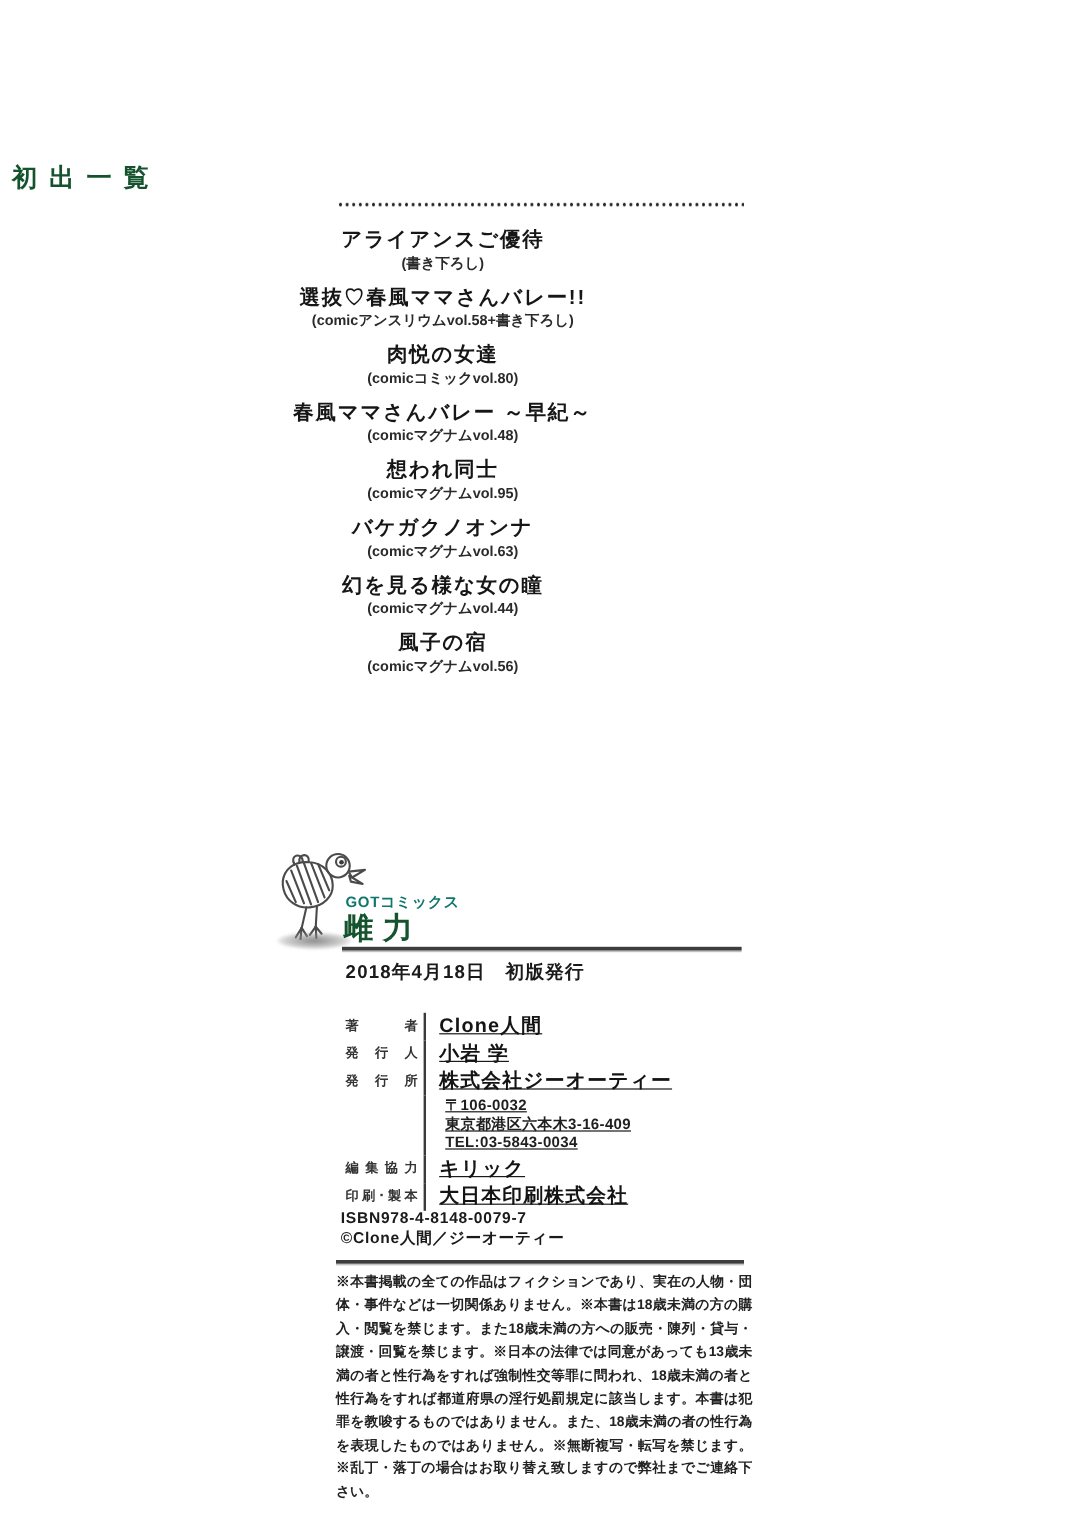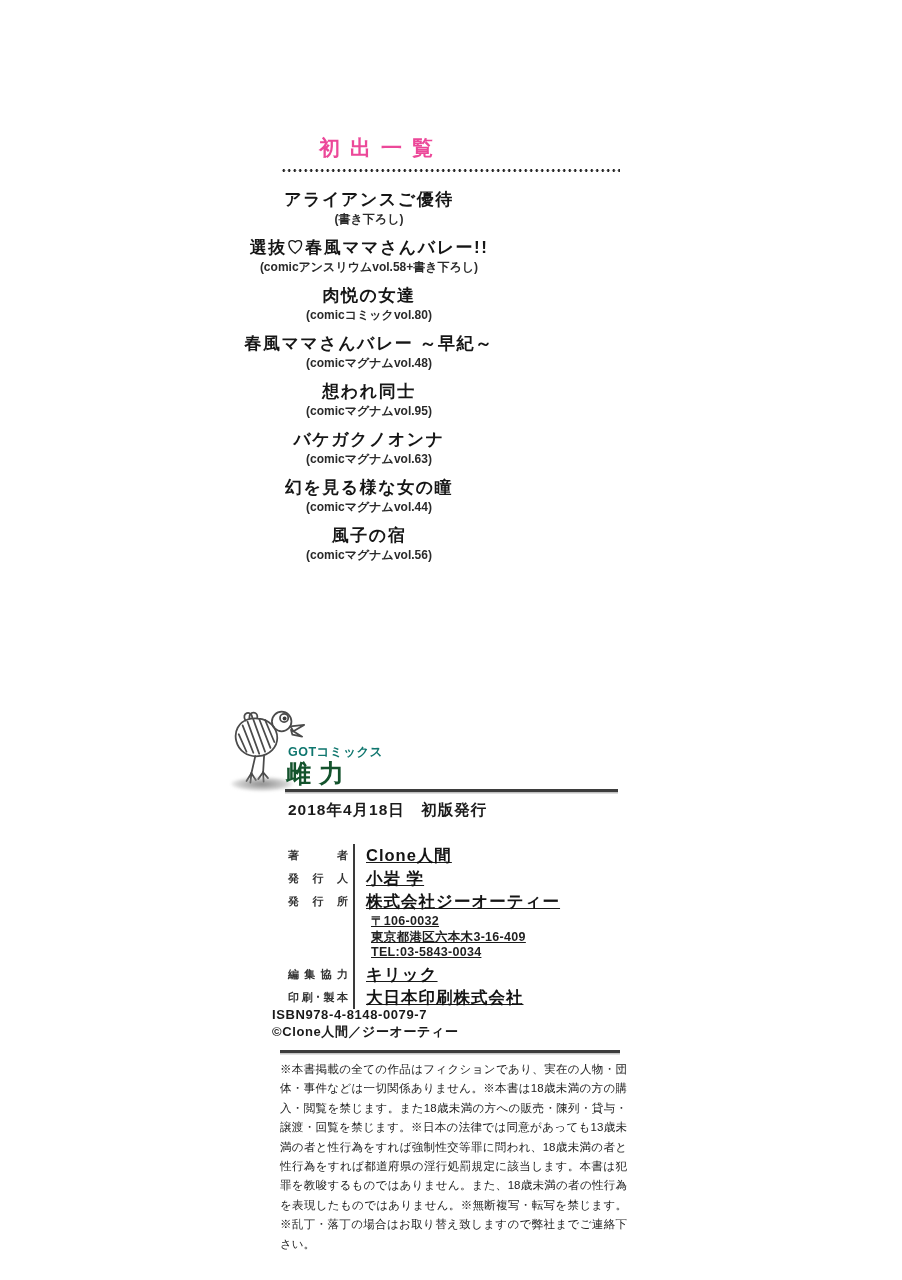--- a/index.html
+++ b/index.html
@@ -8,22 +8,22 @@
     width:902px;height:1280px;
     margin:0 auto;
     background:#ffffff;
     font-family:"Liberation Sans", sans-serif;
     color:#1a1a1a;
     overflow:hidden;
   }
   
   .fp-heading{
     position:absolute;top:134px;left:0;width:752px;
-    text-align:center;font-size:21px;font-weight:bold;
-    letter-spacing:10px;text-indent:10px;color:#ec4899;
+    text-align:left;font-size:21px;font-weight:bold;
+    letter-spacing:10px;text-indent:10px;color:#14532d;
   }
   .fp-dots{
     position:absolute;top:169px;left:281px;width:339px;height:3px;
     background-image:radial-gradient(circle closest-side,#262626 82%,transparent 100%);
     background-size:5.5px 3px;background-repeat:repeat-x;
   }
   .fp-list{position:absolute;top:189px;left:0;width:738px;text-align:center;}
   .fp-item{margin-bottom:9px;}
   .fp-item-title{
     font-size:17px;font-weight:bold;line-height:22px;
@@ -68,32 +68,32 @@
   }
   .credit-value{
     font-size:16.5px;font-weight:bold;line-height:23px;
     letter-spacing:1px;color:#141414;white-space:nowrap;
   }
   .credit-details{padding-left:5px;padding-top:1px;padding-bottom:2px;}
   .credit-detail-line{
     font-size:12.5px;font-weight:bold;line-height:15.5px;
     letter-spacing:.3px;color:#1f1f1f;white-space:nowrap;
   }
-  .isbn-block{position:absolute;left:272px;top:1006px;}
+  .isbn-block{position:absolute;left:284px;top:1006px;}
   .isbn-line,.copyright-line{
     font-size:13px;font-weight:bold;line-height:17px;
     letter-spacing:.6px;color:#1a1a1a;
   }
   .legal-rule{
     position:absolute;left:280px;top:1050px;width:340px;height:2.5px;
     background:#3d3d3d;box-shadow:0 1.5px 0 rgba(140,140,140,.5);
   }
   .legal-text{
     position:absolute;left:280px;top:1060px;width:347px;
-    font-size:11.5px;font-weight:400;line-height:19.4px;
+    font-size:11.5px;font-weight:700;line-height:19.4px;
     color:#222;text-align:justify;
   }
 </style>
 </head>
 <body>
 
 <div class="page">
 
   <div class="fp-heading">初出一覧</div>
 

